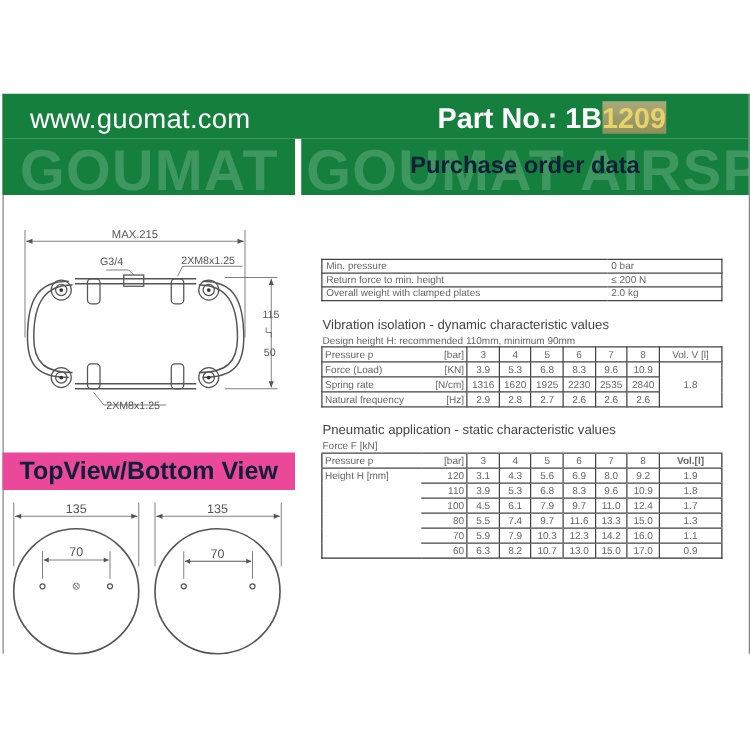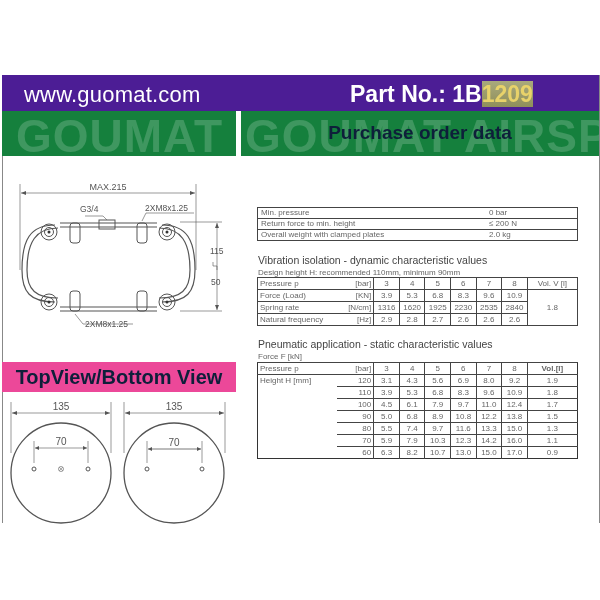--- a/index.html
+++ b/index.html
@@ -1,18 +1,18 @@
 <!DOCTYPE html>
 <html><head>
 <meta charset="utf-8">
 <style>
   html,body{margin:0;padding:0;background:#fff;}
   body{width:600px;height:600px;position:relative;overflow:hidden;font-family:"Liberation Sans",sans-serif;color:#555;}
   .frame{position:absolute;left:2px;top:75px;width:596px;height:448px;border-left:1px solid #888;border-right:1px solid #888;}
-  .topbar{position:absolute;left:2px;top:75px;width:597px;height:36px;background:#4c1d95;}
+  .topbar{position:absolute;left:2px;top:75px;width:597px;height:36px;background:#15803d;}
   .site{position:absolute;left:22px;top:7px;font-size:22px;color:#fff;letter-spacing:0.2px;}
   .partno{position:absolute;left:348px;top:6px;font-size:23px;font-weight:bold;color:#fff;}
   .partno .hl{background:#9a9a6a;color:#e8d26a;background:linear-gradient(#a9a97c,#8f8f5a);}
   .blueband{position:absolute;top:111px;height:45px;background:#15803d;overflow:hidden;}
   .b-left{left:2px;width:234px;}
   .b-right{left:241px;width:358px;}
   .wm{position:absolute;top:-2px;font-size:46px;font-weight:bold;color:rgba(255,255,255,0.18);white-space:nowrap;letter-spacing:1px;}
   .band-title{position:absolute;width:100%;text-align:center;top:11px;font-size:19px;font-weight:bold;color:#0e1f3a;}
   .topview{position:absolute;left:2px;top:362px;width:234px;height:30px;background:#ec4899;}
   .topview .band-title{top:4px;font-size:20px;}
@@ -265,31 +265,20 @@
     <td>4.5</td>
         <td>6.1</td>
         <td>7.9</td>
         <td>9.7</td>
         <td>11.0</td>
         <td>12.4</td>
         <td>1.7</td>
   </tr>
   <tr>
     <td class="lab noborder"></td>
-    <td class="unit">90</td>
-    <td>5.0</td>
-        <td>6.8</td>
-        <td>8.9</td>
-        <td>10.8</td>
-        <td>12.2</td>
-        <td>13.8</td>
-        <td>1.5</td>
-  </tr>
-  <tr>
-    <td class="lab noborder"></td>
     <td class="unit">80</td>
     <td>5.5</td>
         <td>7.4</td>
         <td>9.7</td>
         <td>11.6</td>
         <td>13.3</td>
         <td>15.0</td>
         <td>1.3</td>
   </tr>
   <tr>

